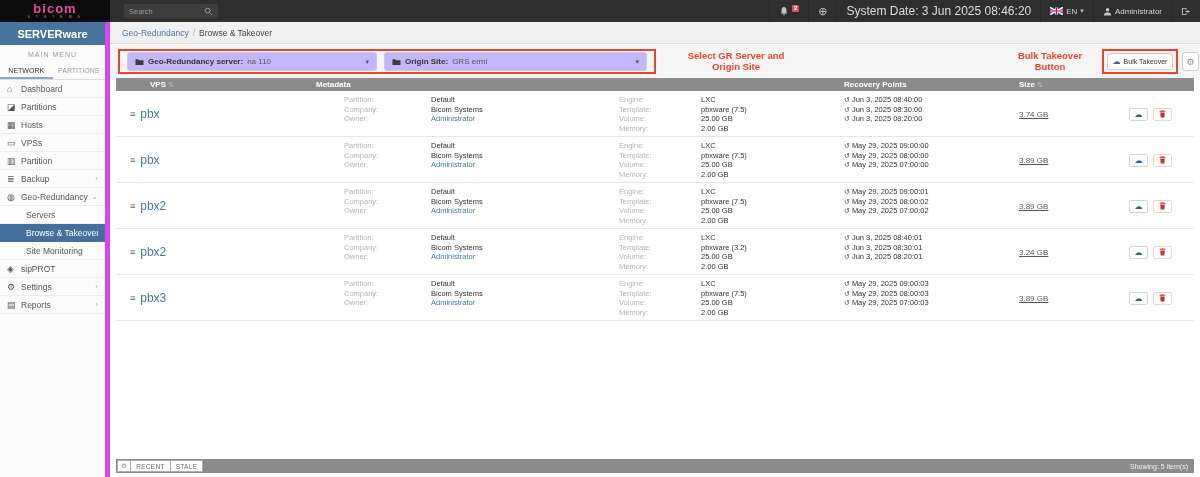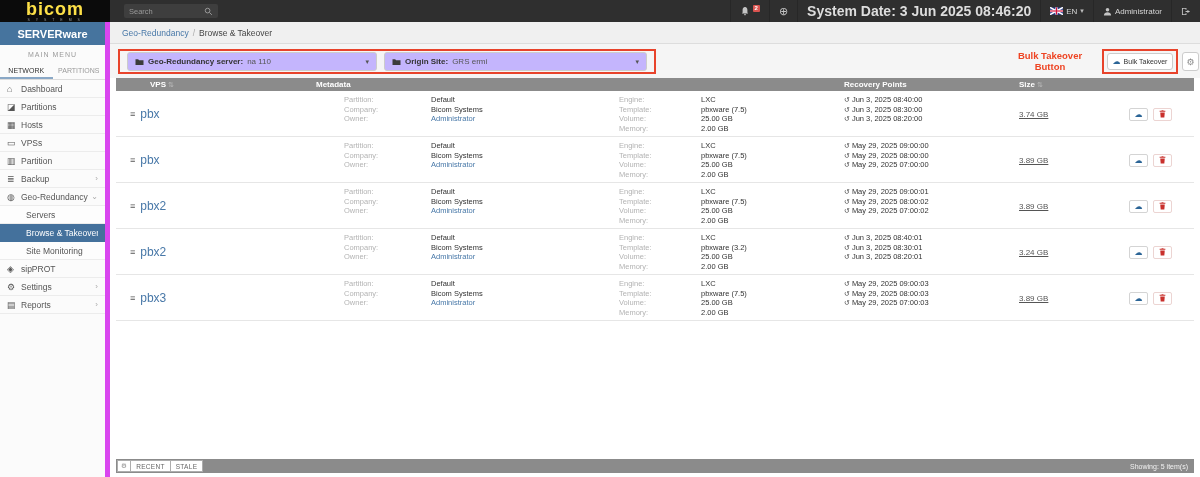--- a/index.html
+++ b/index.html
@@ -2,29 +2,29 @@
 <html><head>
 <meta charset="utf-8">
 <style>
   * { margin:0; padding:0; box-sizing:border-box; }
   html,body { width:1200px; height:477px; overflow:hidden; font-family:"Liberation Sans", sans-serif; background:#fff; }
   .page { position:relative; width:1200px; height:477px; }
 
   
   .topbar { position:absolute; left:0; top:0; width:1200px; height:22px; background:#2f2f2f; display:flex; align-items:center; color:#c4c4c4; z-index:5; }
   .logo { width:110px; height:22px; background:#0b0b0b; display:flex; flex-direction:column; align-items:center; justify-content:center; line-height:1; }
-  .logo-brand { color:#fde047; font-weight:bold; font-size:18px; letter-spacing:1px; }
+  .logo-brand { color:#ec4899; font-weight:bold; font-size:13px; letter-spacing:1px; }
   .logo-sub { color:#9a9a9a; font-size:3.5px; letter-spacing:2.5px; margin-top:1px; }
   .search-box { margin-left:14px; width:94px; height:14px; background:#3e3e3e; border-radius:2px; display:flex; align-items:center; justify-content:space-between; padding:0 5px;gap:36px; }
   .search-box .ph { font-size:7.5px; color:#999; }
   .topbar-right { margin-left:auto; display:flex; align-items:center; height:100%; }
   .tb-sec { display:flex; align-items:center; padding:0 9px; height:100%; border-left:1px solid #272727; gap:3px; font-size:8px; color:#d6d6d6; }
   .badge { background:#d9534f; color:#fff; font-size:6px; line-height:7px; padding:0 2px; border-radius:1px; transform:translateY(-3px); font-weight:bold; }
   .glyph { font-size:10px; color:#c4c4c4; }
-  .sysdate { font-size:14px; font-weight:bold; color:#ddd; }
+  .sysdate { font-size:12px; font-weight:normal; color:#ddd; }
   .caret { font-size:7px; color:#bbb; }
 
   
   .sidebar { position:absolute; left:0; top:22px; width:110px; height:455px; background:#fbfbfb; border-right:5px solid #d946ef; }
   .sw-title { height:23px; background:#46749e; color:#fff; font-weight:bold; font-size:11px; display:flex; align-items:center; justify-content:center; }
   .menu-label { text-align:center; font-size:7px; color:#9a9a9a; letter-spacing:1px; padding:6px 0 5px; }
   .side-tabs { display:flex; border-bottom:1px solid #dcdcdc; }
   .side-tab { flex:1; text-align:center; font-size:7px; color:#999; padding:4px 0 3px; border-bottom:2px solid transparent; }
   .side-tab.active { color:#333; border-bottom-color:#8aa8c6; }
   .mi { height:18px; display:flex; align-items:center; padding:0 7px; font-size:8.5px; color:#555; border-bottom:1px solid #ececec; background:#fbfbfb; }
@@ -242,20 +242,24 @@
           <span>
             <svg width="9" height="8" viewBox="0 0 10 9">
                 <path d="M0.5 1.5h3l1 1h5v5.5h-9z" fill="#3c3c3c"></path>
               </svg>
           </span>
           <span class="dd-label">Origin Site:</span>
           <span class="dd-value">GRS ermi</span>
           <span class="dd-caret">▾</span>
         </div>
       </div>
+      <div class="annot annot1">
+        <div>Select GR Server and</div>
+        <div>Origin Site</div>
+      </div>
       <div class="annot annot2">
         <div>Bulk Takeover</div>
         <div>Button</div>
       </div>
       <div class="red-rect2">
         <div class="bulk-btn">
           <span class="bulk-cloud">☁</span>
           <span>Bulk Takeover</span>
         </div>
       </div>

